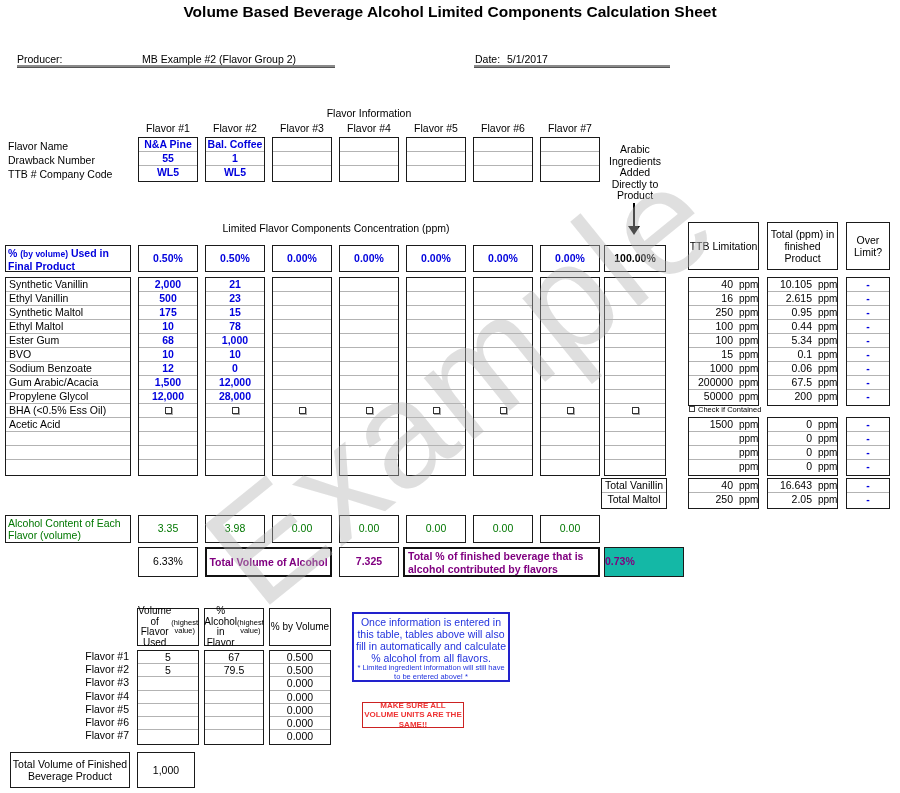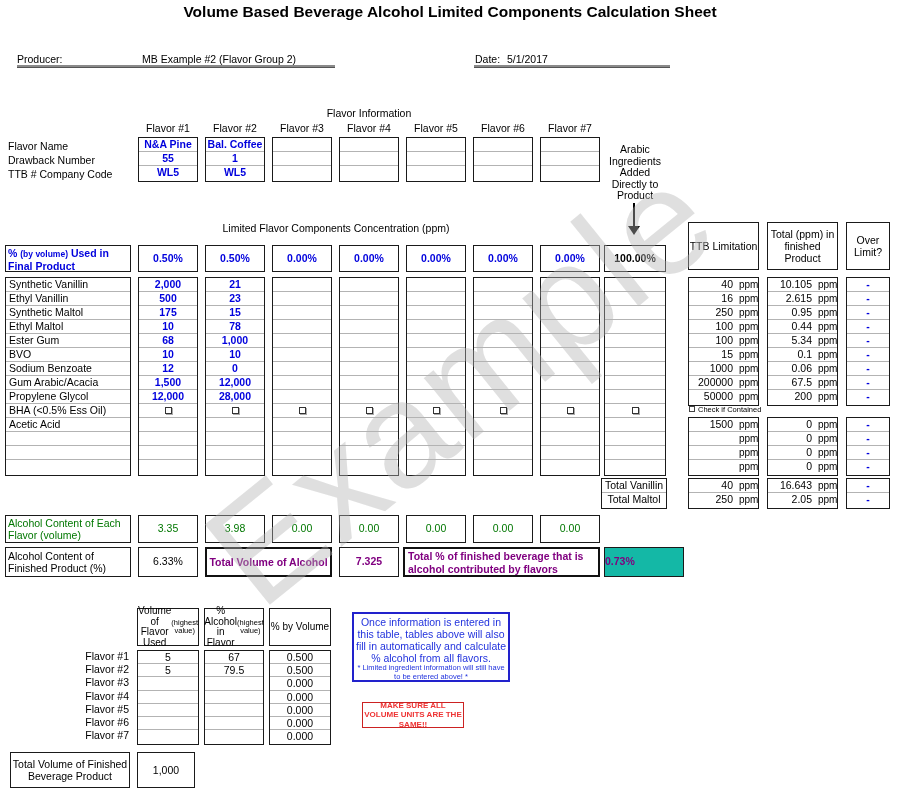--- a/index.html
+++ b/index.html
@@ -522,21 +522,20 @@
   <div class="abs alc-each-row">
       <div class="pctbox">3.35</div>
       <div class="pctbox">3.98</div>
       <div class="pctbox">0.00</div>
       <div class="pctbox">0.00</div>
       <div class="pctbox">0.00</div>
       <div class="pctbox">0.00</div>
       <div class="pctbox">0.00</div>
     </div>
 
-  <div class="abs alc-fin-label">Alcohol Content of Finished Product (%)</div>
   <div class="abs alc-fin-val">6.33%</div>
   <div class="abs tva-box">Total Volume of Alcohol</div>
   <div class="abs tva-val">7.325</div>
   <div class="abs tpct-box">Total % of finished beverage that is alcohol contributed by flavors</div>
   <div class="abs tpct-val">0.73%</div>
 
   <div class="abs bt-hdr bt-h1">
     <span>Volume of Flavor Used</span>
     <span class="small">(highest value)</span>
   </div>

